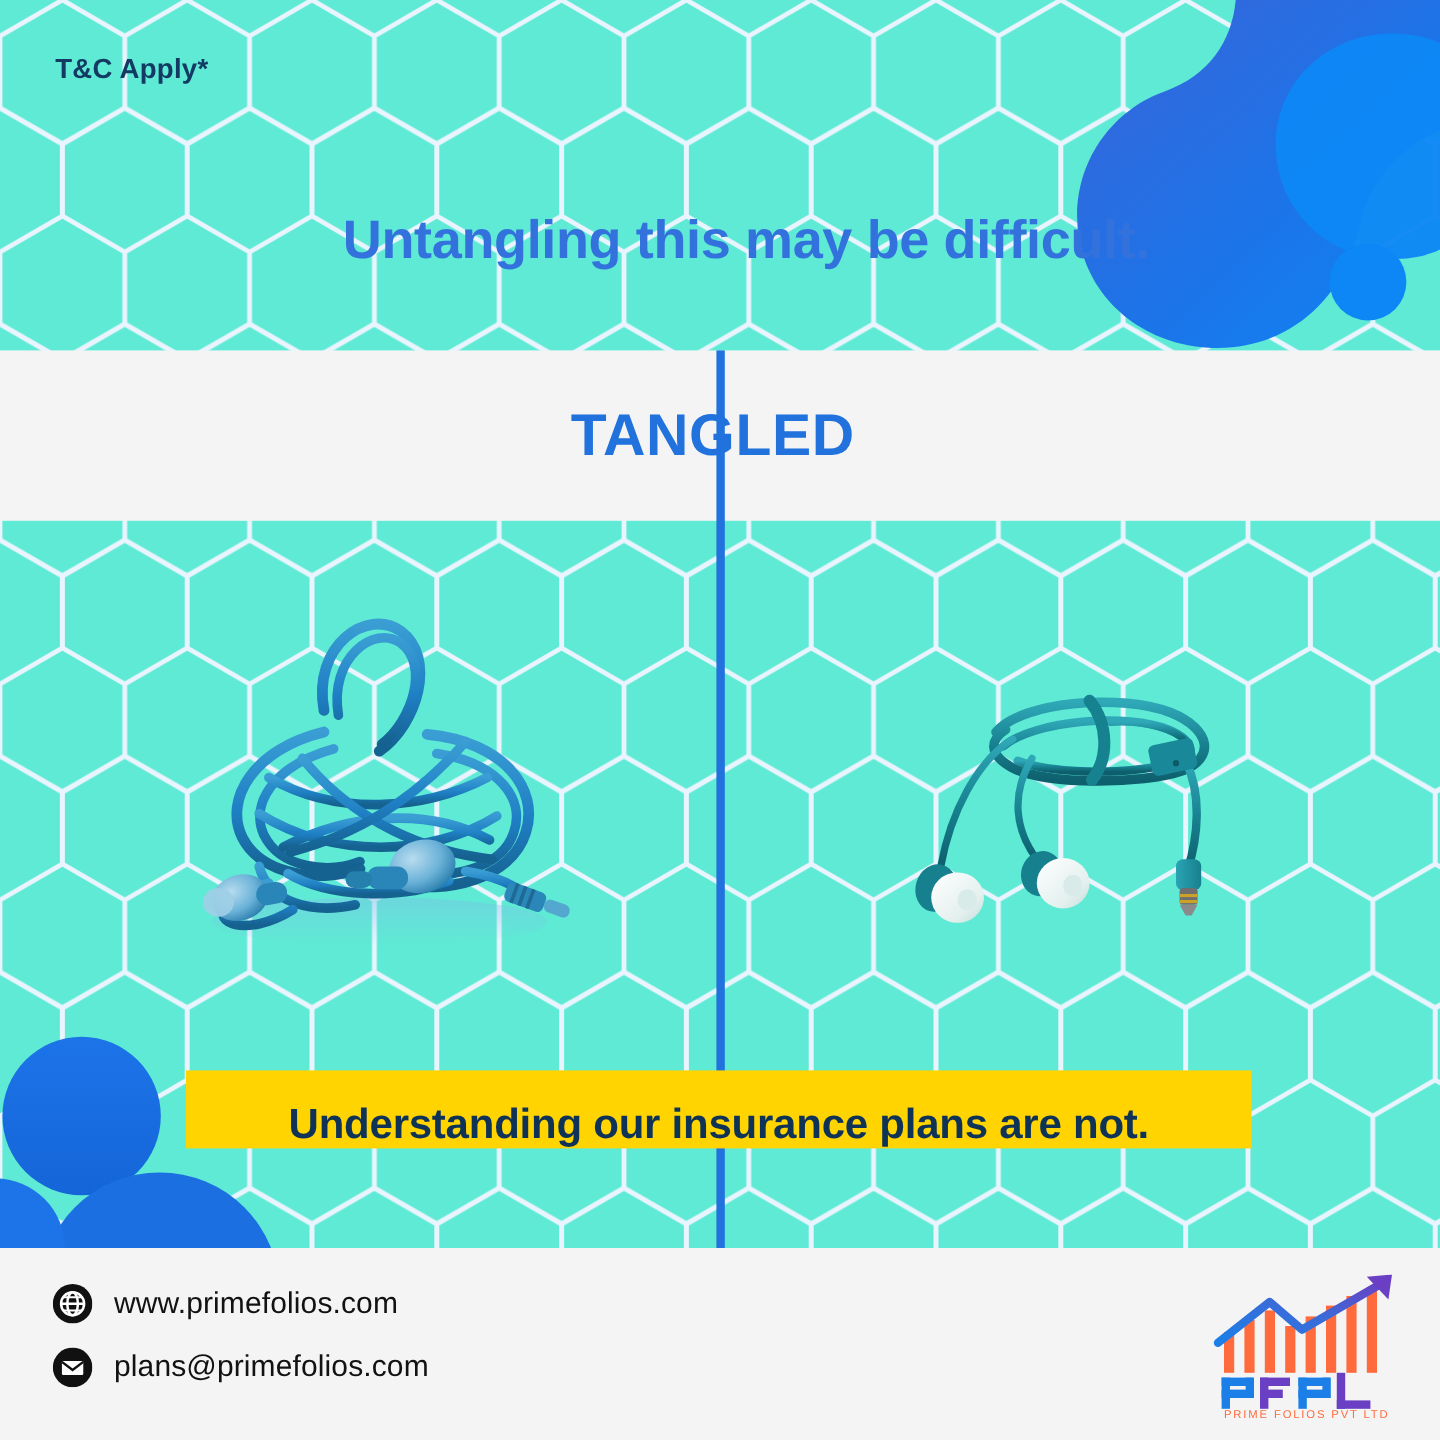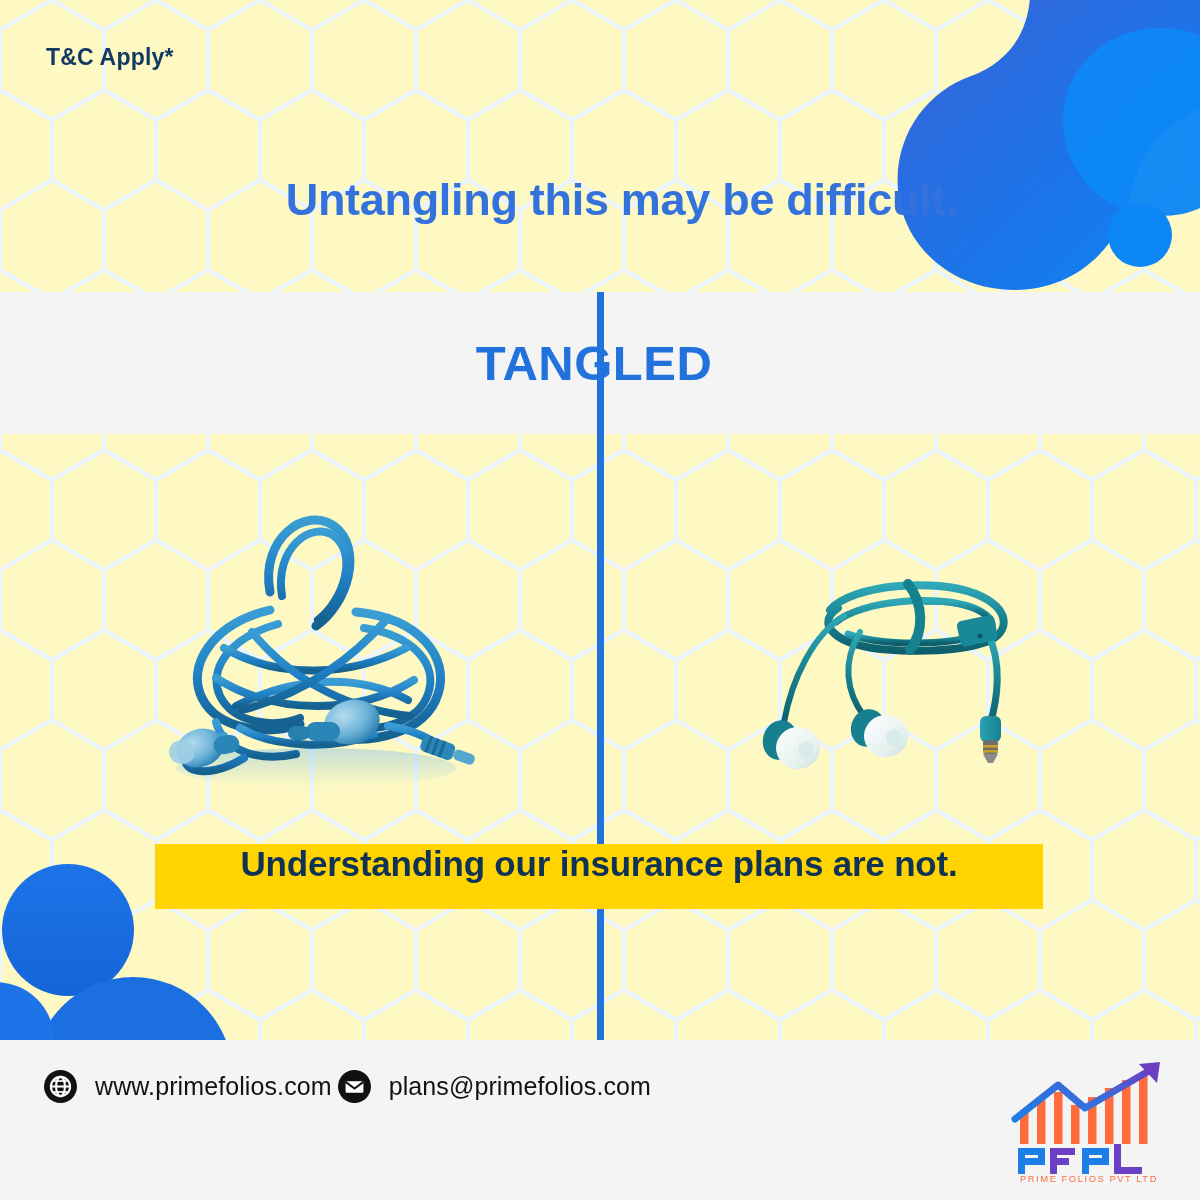--- a/index.html
+++ b/index.html
@@ -10,21 +10,21 @@
     height: 1200px;
     font-family: "Liberation Sans", sans-serif;
     background: #f4f4f4;
     overflow: hidden;
   }
 
   .canvas {
     position: relative;
     width: 1200px;
     height: 1200px;
-    background: #fef9c3;
+    background: #5eead4;
     overflow: hidden;
   }
 
   
   .hex-pattern {
     position: absolute;
     inset: 0;
     z-index: 1;
     pointer-events: none;
   }
@@ -100,27 +100,27 @@
     position: absolute;
     z-index: 5;
   }
   .photo-tangled  { left: 120px; top: 500px; width: 380px; height: 300px; }
   .photo-organised{ left: 740px; top: 550px; width: 320px; height: 250px; }
 
   
   .yellow-banner {
     position: absolute;
     left: 155px;
-    top: 844px;
+    top: 892px;
     width: 888px;
     height: 65px;
     background: #FFD400;
     z-index: 8;
     display: flex;
-    align-items: flex-start;
+    align-items: flex-end;
     justify-content: center;
   }
   .yellow-banner span {
     font-size: 35px;
     font-weight: bold;
     color: #0f3356;
     letter-spacing: -0.2px;
     white-space: nowrap;
   }
 
@@ -133,22 +133,22 @@
     height: 160px;
     background: #f4f4f4;
     z-index: 9;
   }
 
   .contact-list {
     position: absolute;
     left: 44px;
     top: 30px;
     display: flex;
-    flex-direction: row;
-    gap: 6px;
+    flex-direction: column;
+    gap: 20px;
   }
   .contact-row {
     display: flex;
     align-items: center;
     gap: 18px;
   }
   .contact-icon {
     width: 33px;
     height: 33px;
     flex: 0 0 33px;

